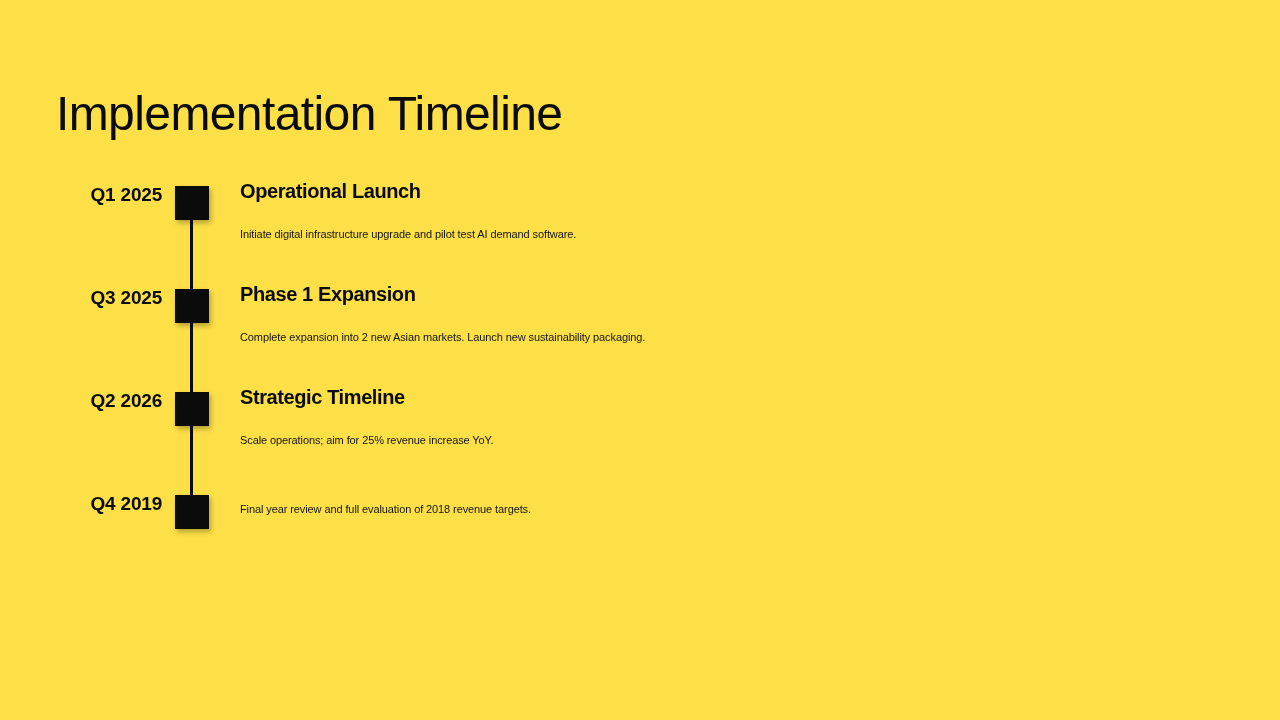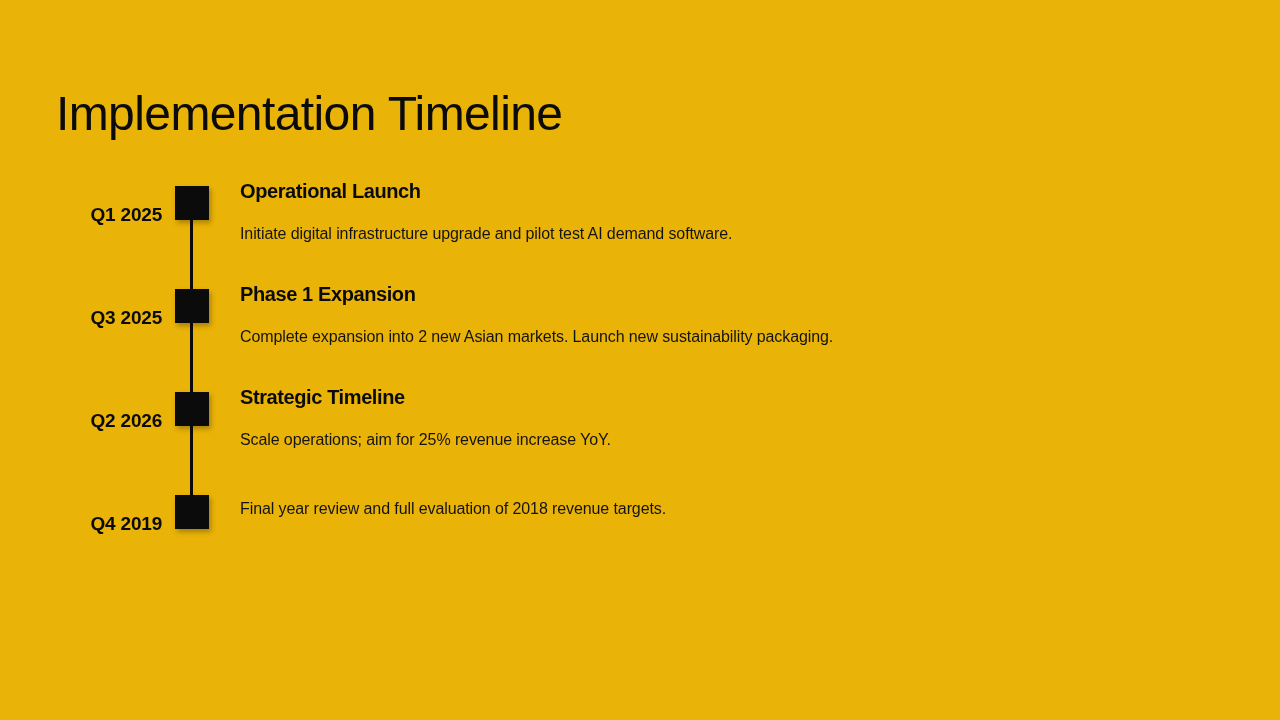--- a/index.html
+++ b/index.html
@@ -12,21 +12,21 @@
     background: #ffffff;
     font-family: "Liberation Sans", "DejaVu Sans", sans-serif;
     color: #111111;
     overflow: hidden;
     position: relative;
   }
 
   .slide {
     position: absolute;
     inset: 0;
-    background: #eab308;
+    background: #fde047;
   }
 
   
   .slide-title {
     position: absolute;
     left: 56px;
     top: 52px;
     font-size: 48px;
     font-weight: 400;
     letter-spacing: -0.6px;
@@ -53,21 +53,20 @@
     position: absolute;
     left: 0;
     width: 162px;
     top: 10px;
     text-align: right;
     font-size: 19px;
     font-weight: 700;
     letter-spacing: -0.2px;
     color: #0b0b0b;
     white-space: nowrap;
-    margin-top: 20px;
   }
 
   
   .tl-line {
     position: absolute;
     left: 190px;
     top: 12px;
     width: 3px;
     height: 103px;
     background: #0b0b0b;
@@ -98,21 +97,21 @@
     font-weight: 700;
     letter-spacing: -0.4px;
     line-height: 34px;
     color: #0b0b0b;
     margin: 0;
     white-space: nowrap;
   }
 
   .tl-desc {
     margin: 15px 0 0 0;
-    font-size: 16px;
+    font-size: 11px;
     font-weight: 400;
     letter-spacing: -0.1px;
     line-height: 22px;
     color: #141414;
     white-space: nowrap;
   }
 </style>
 </head>
 <body>
 

